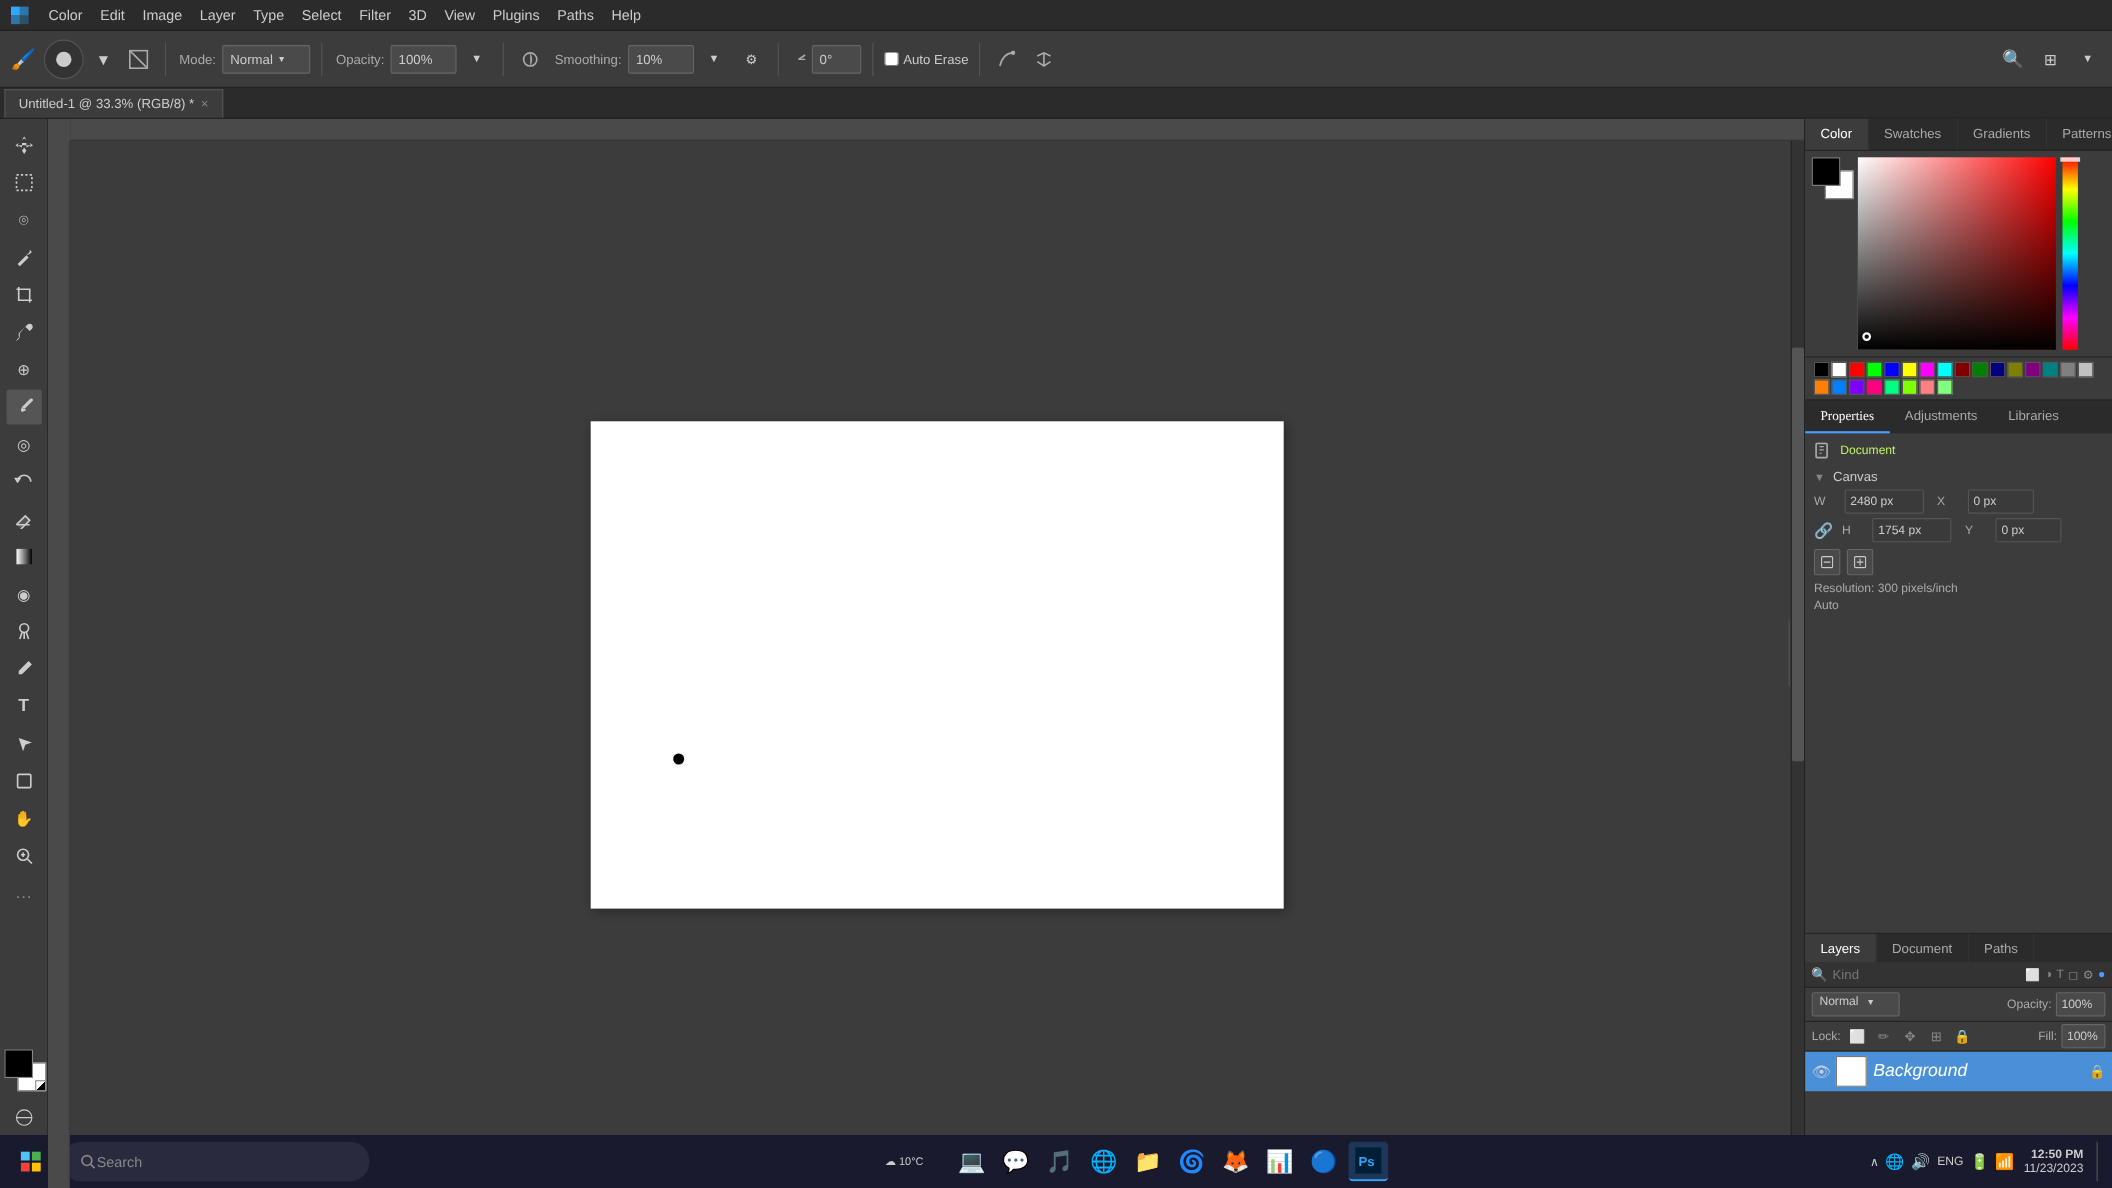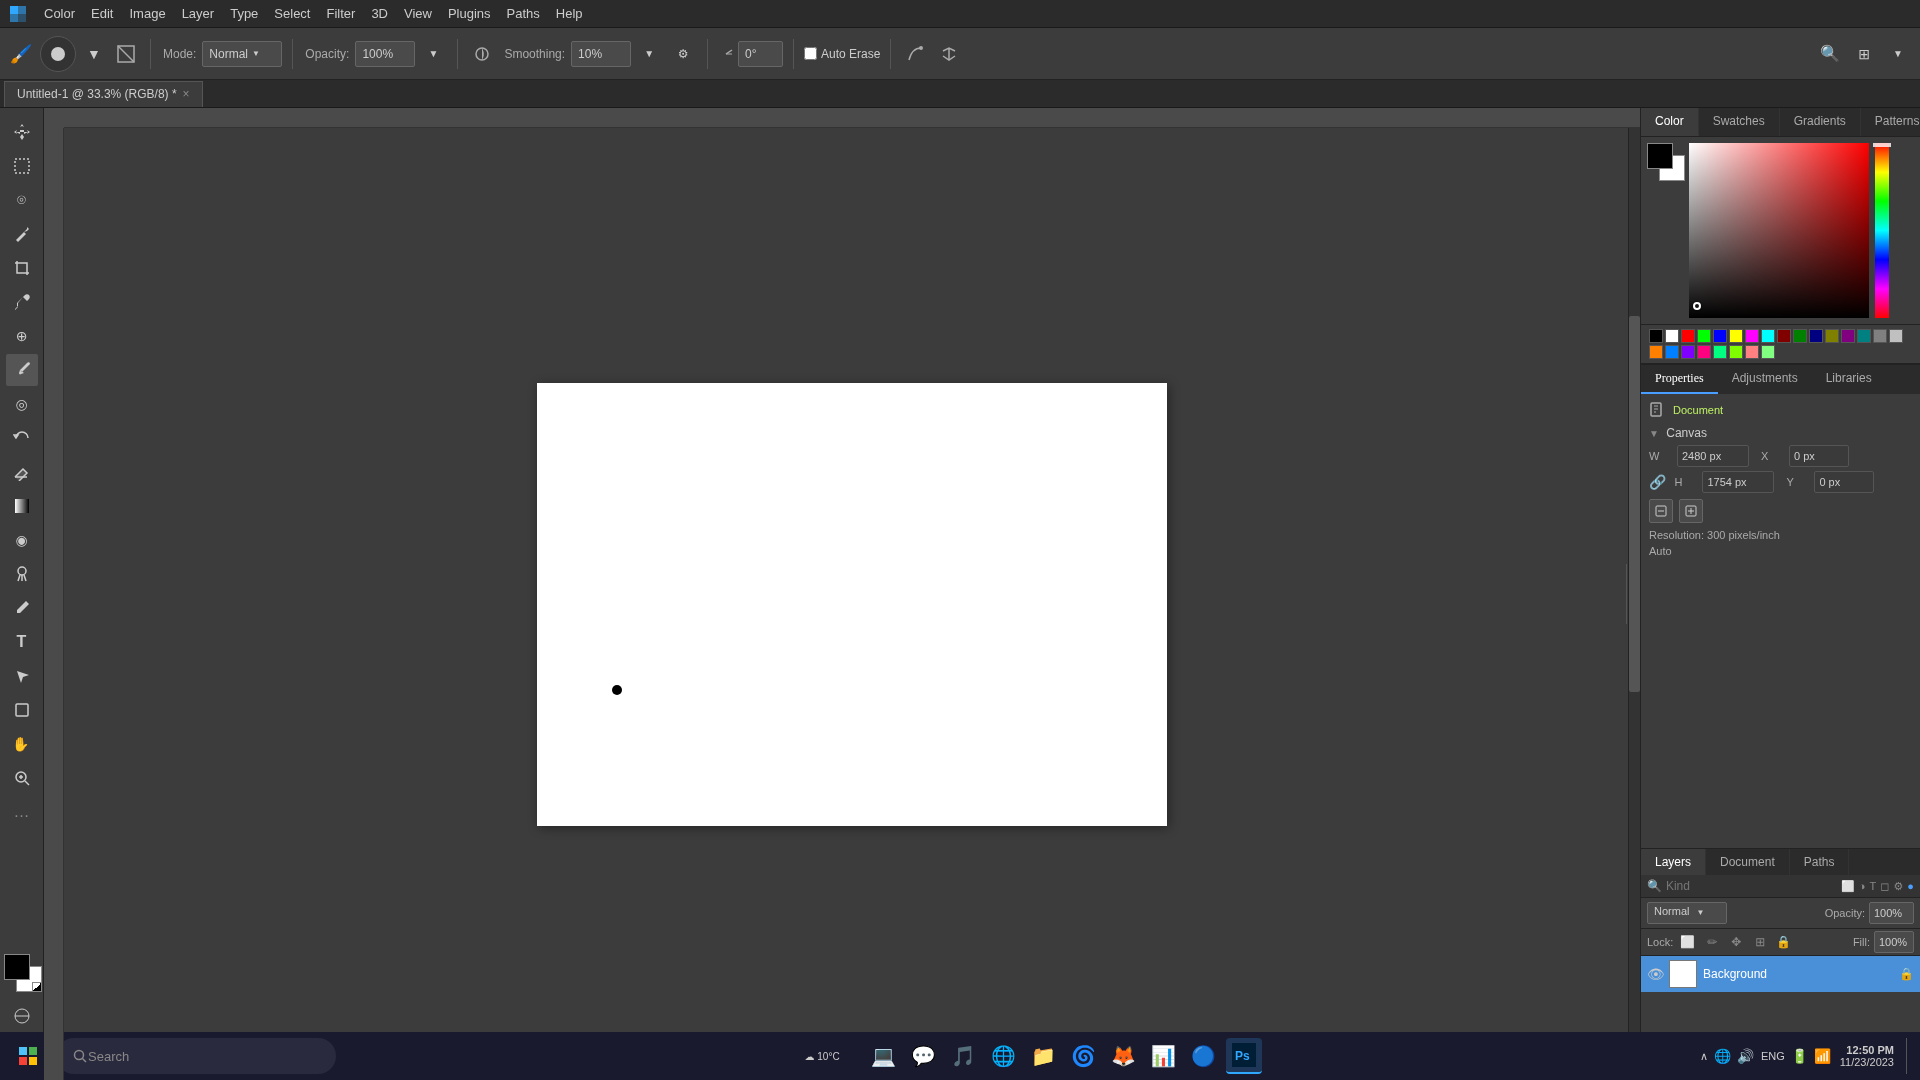--- a/index.html
+++ b/index.html
@@ -80,21 +80,21 @@
     .layer-mode-dropdown { background: #4a4a4a; border: 1px solid #666; border-radius: 2px; padding: 2px 6px; height: 22px; color: #ccc; font-size: 11px; min-width: 80px; cursor: pointer; }
     .layer-opacity { display: flex; align-items: center; gap: 4px; font-size: 11px; color: #aaa; }
     .layer-opacity-input { background: #4a4a4a; border: 1px solid #666; border-radius: 2px; padding: 2px 4px; height: 22px; color: #ccc; font-size: 11px; width: 45px; }
     .layer-lock-row { display: flex; align-items: center; padding: 2px 6px; gap: 6px; border-bottom: 1px solid #222; font-size: 11px; color: #aaa; }
     .lock-btn { width: 18px; height: 18px; display: flex; align-items: center; justify-content: center; cursor: pointer; color: #888; font-size: 12px; }
     .fill-row { display: flex; align-items: center; gap: 4px; margin-left: auto; font-size: 11px; color: #aaa; }
     .layers-list { flex: 1; overflow-y: auto; }
     .layer-item { display: flex; align-items: center; padding: 4px 6px; gap: 6px; height: 36px; background: #4a90d9; cursor: pointer; }
     .layer-eye { color: #ccc; font-size: 14px; cursor: pointer; width: 16px; }
     .layer-thumbnail { width: 28px; height: 28px; background: #fff; border: 1px solid #777; flex-shrink: 0; }
-    .layer-name { flex: 1; color: #fff; font-size: 12px; }
+    .layer-name { flex: 1; color: #fff; font-size: 16px; font-style: italic; }
     .layer-lock-icon { color: #ccc; font-size: 12px; }
     .layers-bottom { display: flex; align-items: center; justify-content: flex-end; padding: 4px 6px; gap: 4px; background: #333; border-top: 1px solid #222; }
     .layers-action-btn { width: 22px; height: 22px; display: flex; align-items: center; justify-content: center; cursor: pointer; color: #888; font-size: 14px; border-radius: 2px; }
 
     
     #taskbar { position: fixed; bottom: 0; left: 0; right: 0; height: 48px; background: #1a1a2e; display: flex; align-items: center; padding: 0 8px; }
     .taskbar-start { width: 40px; height: 40px; display: flex; align-items: center; justify-content: center; cursor: pointer; }
     .taskbar-search { display: flex; align-items: center; background: #2a2a3e; border-radius: 20px; padding: 4px 16px; gap: 0; height: 36px; min-width: 280px; margin: 0 8px; cursor: pointer; }
     .taskbar-icons { display: flex; align-items: center; gap: 4px; flex: 1; justify-content: center; }
     .taskbar-icon { width: 36px; height: 36px; display: flex; align-items: center; justify-content: center; cursor: pointer; border-radius: 4px; }

